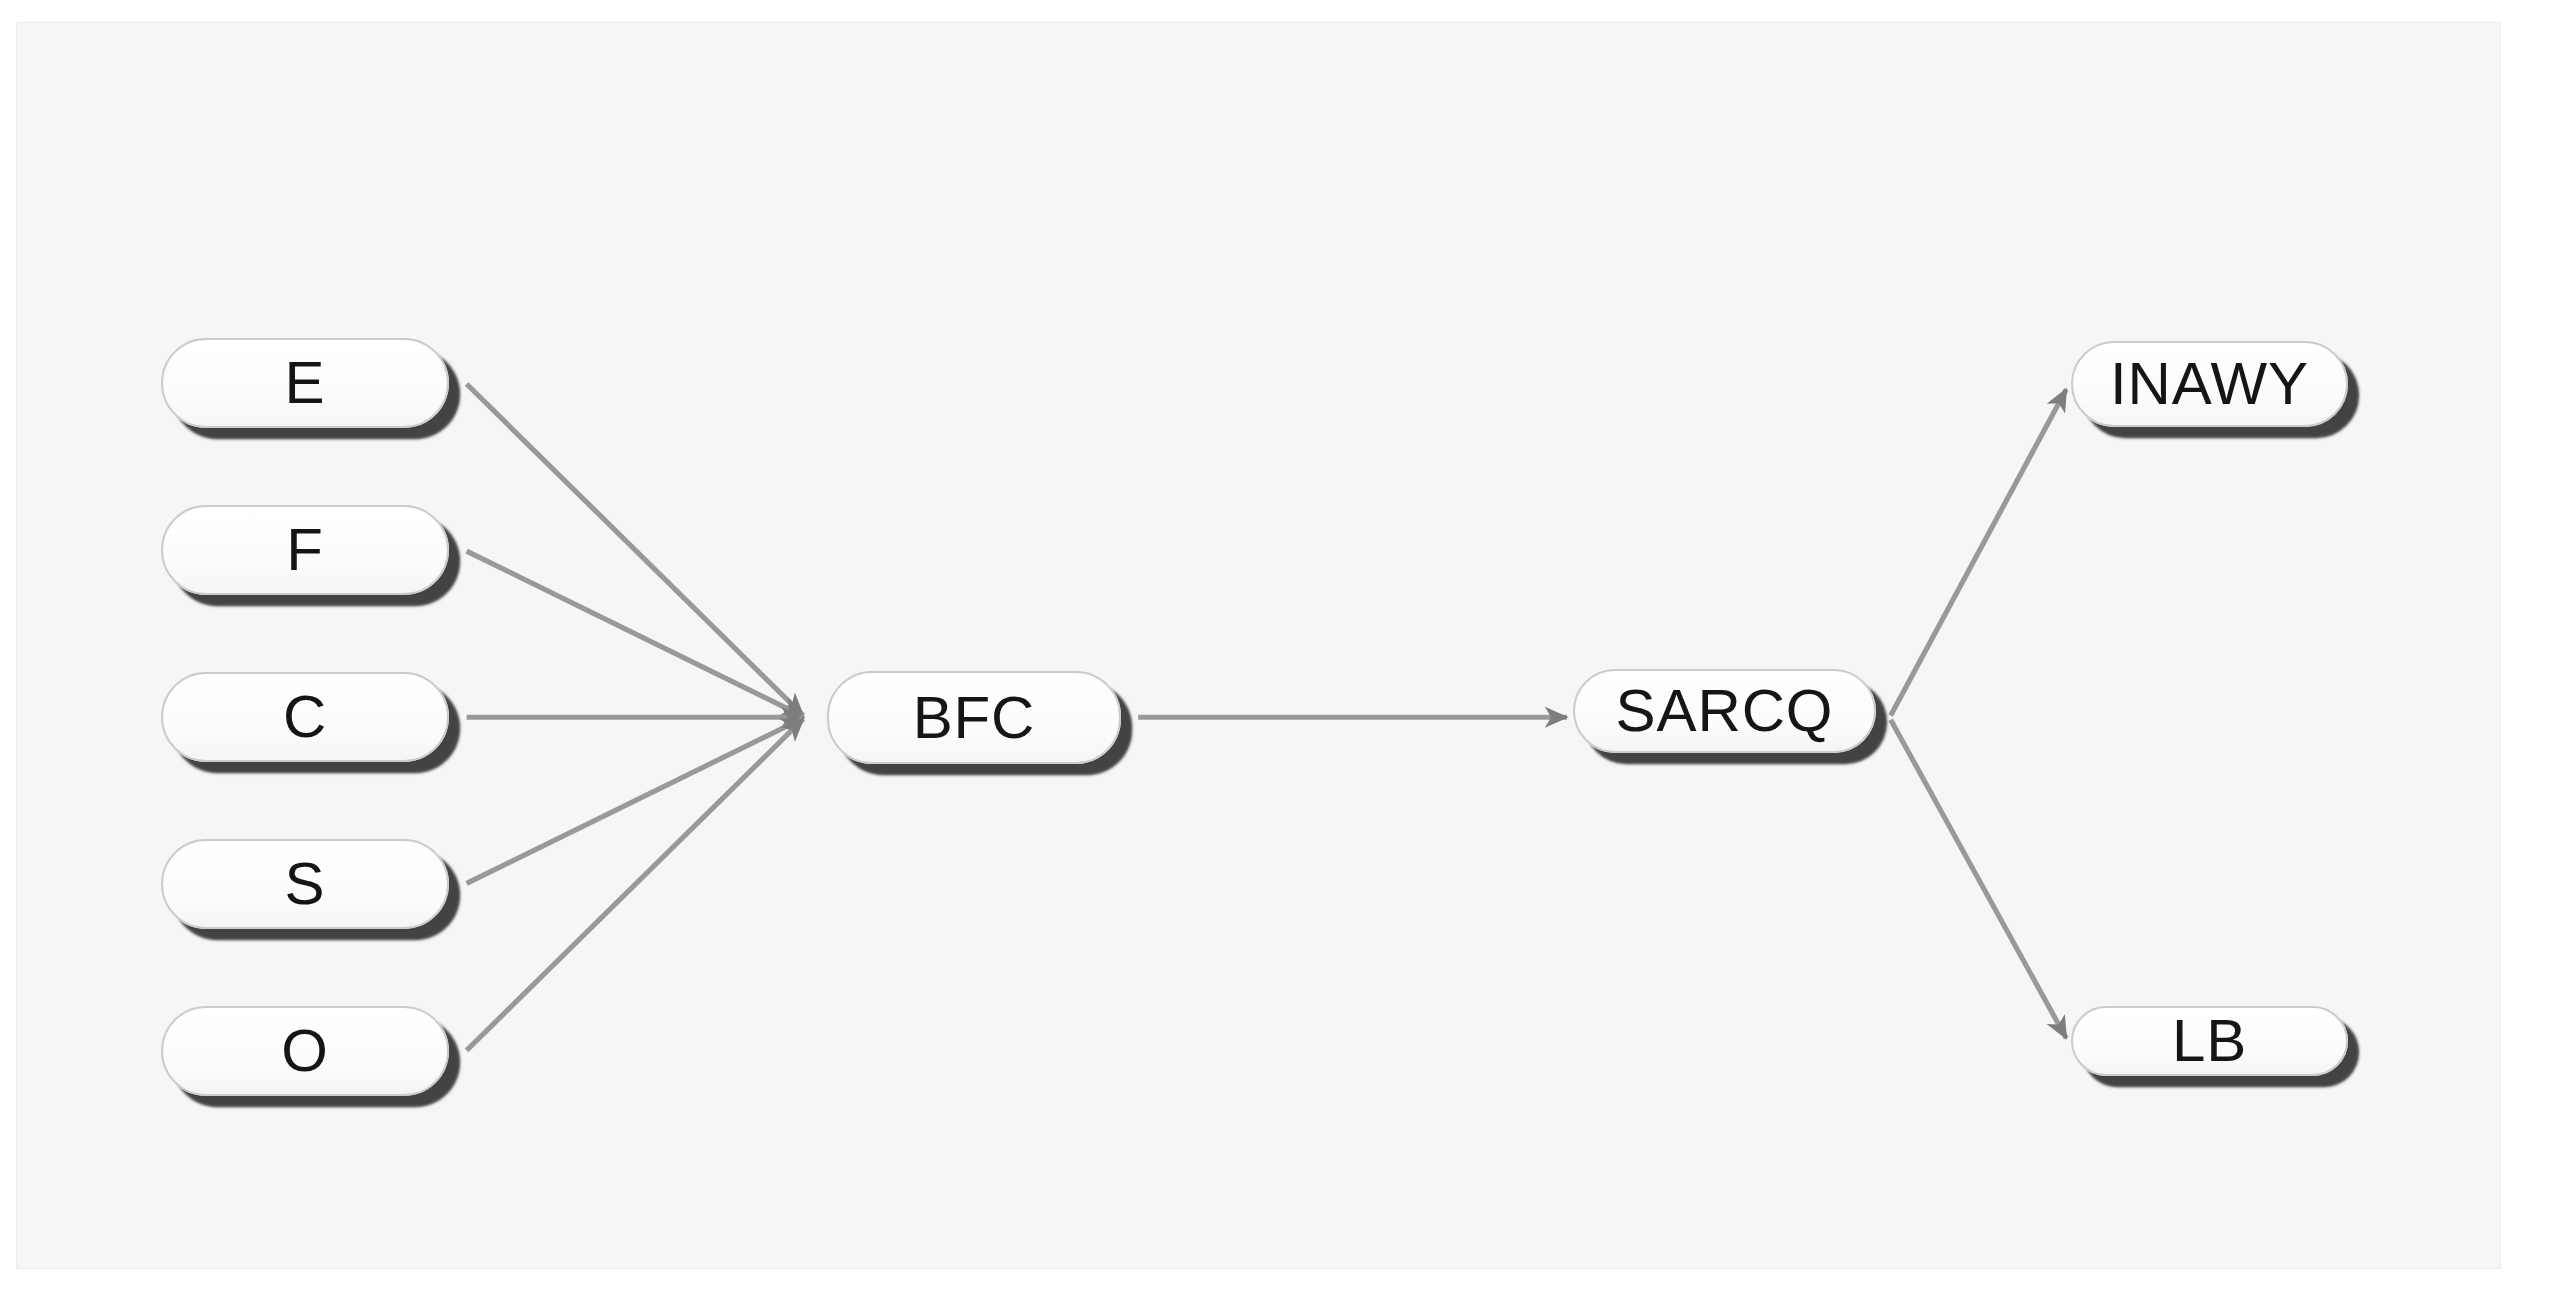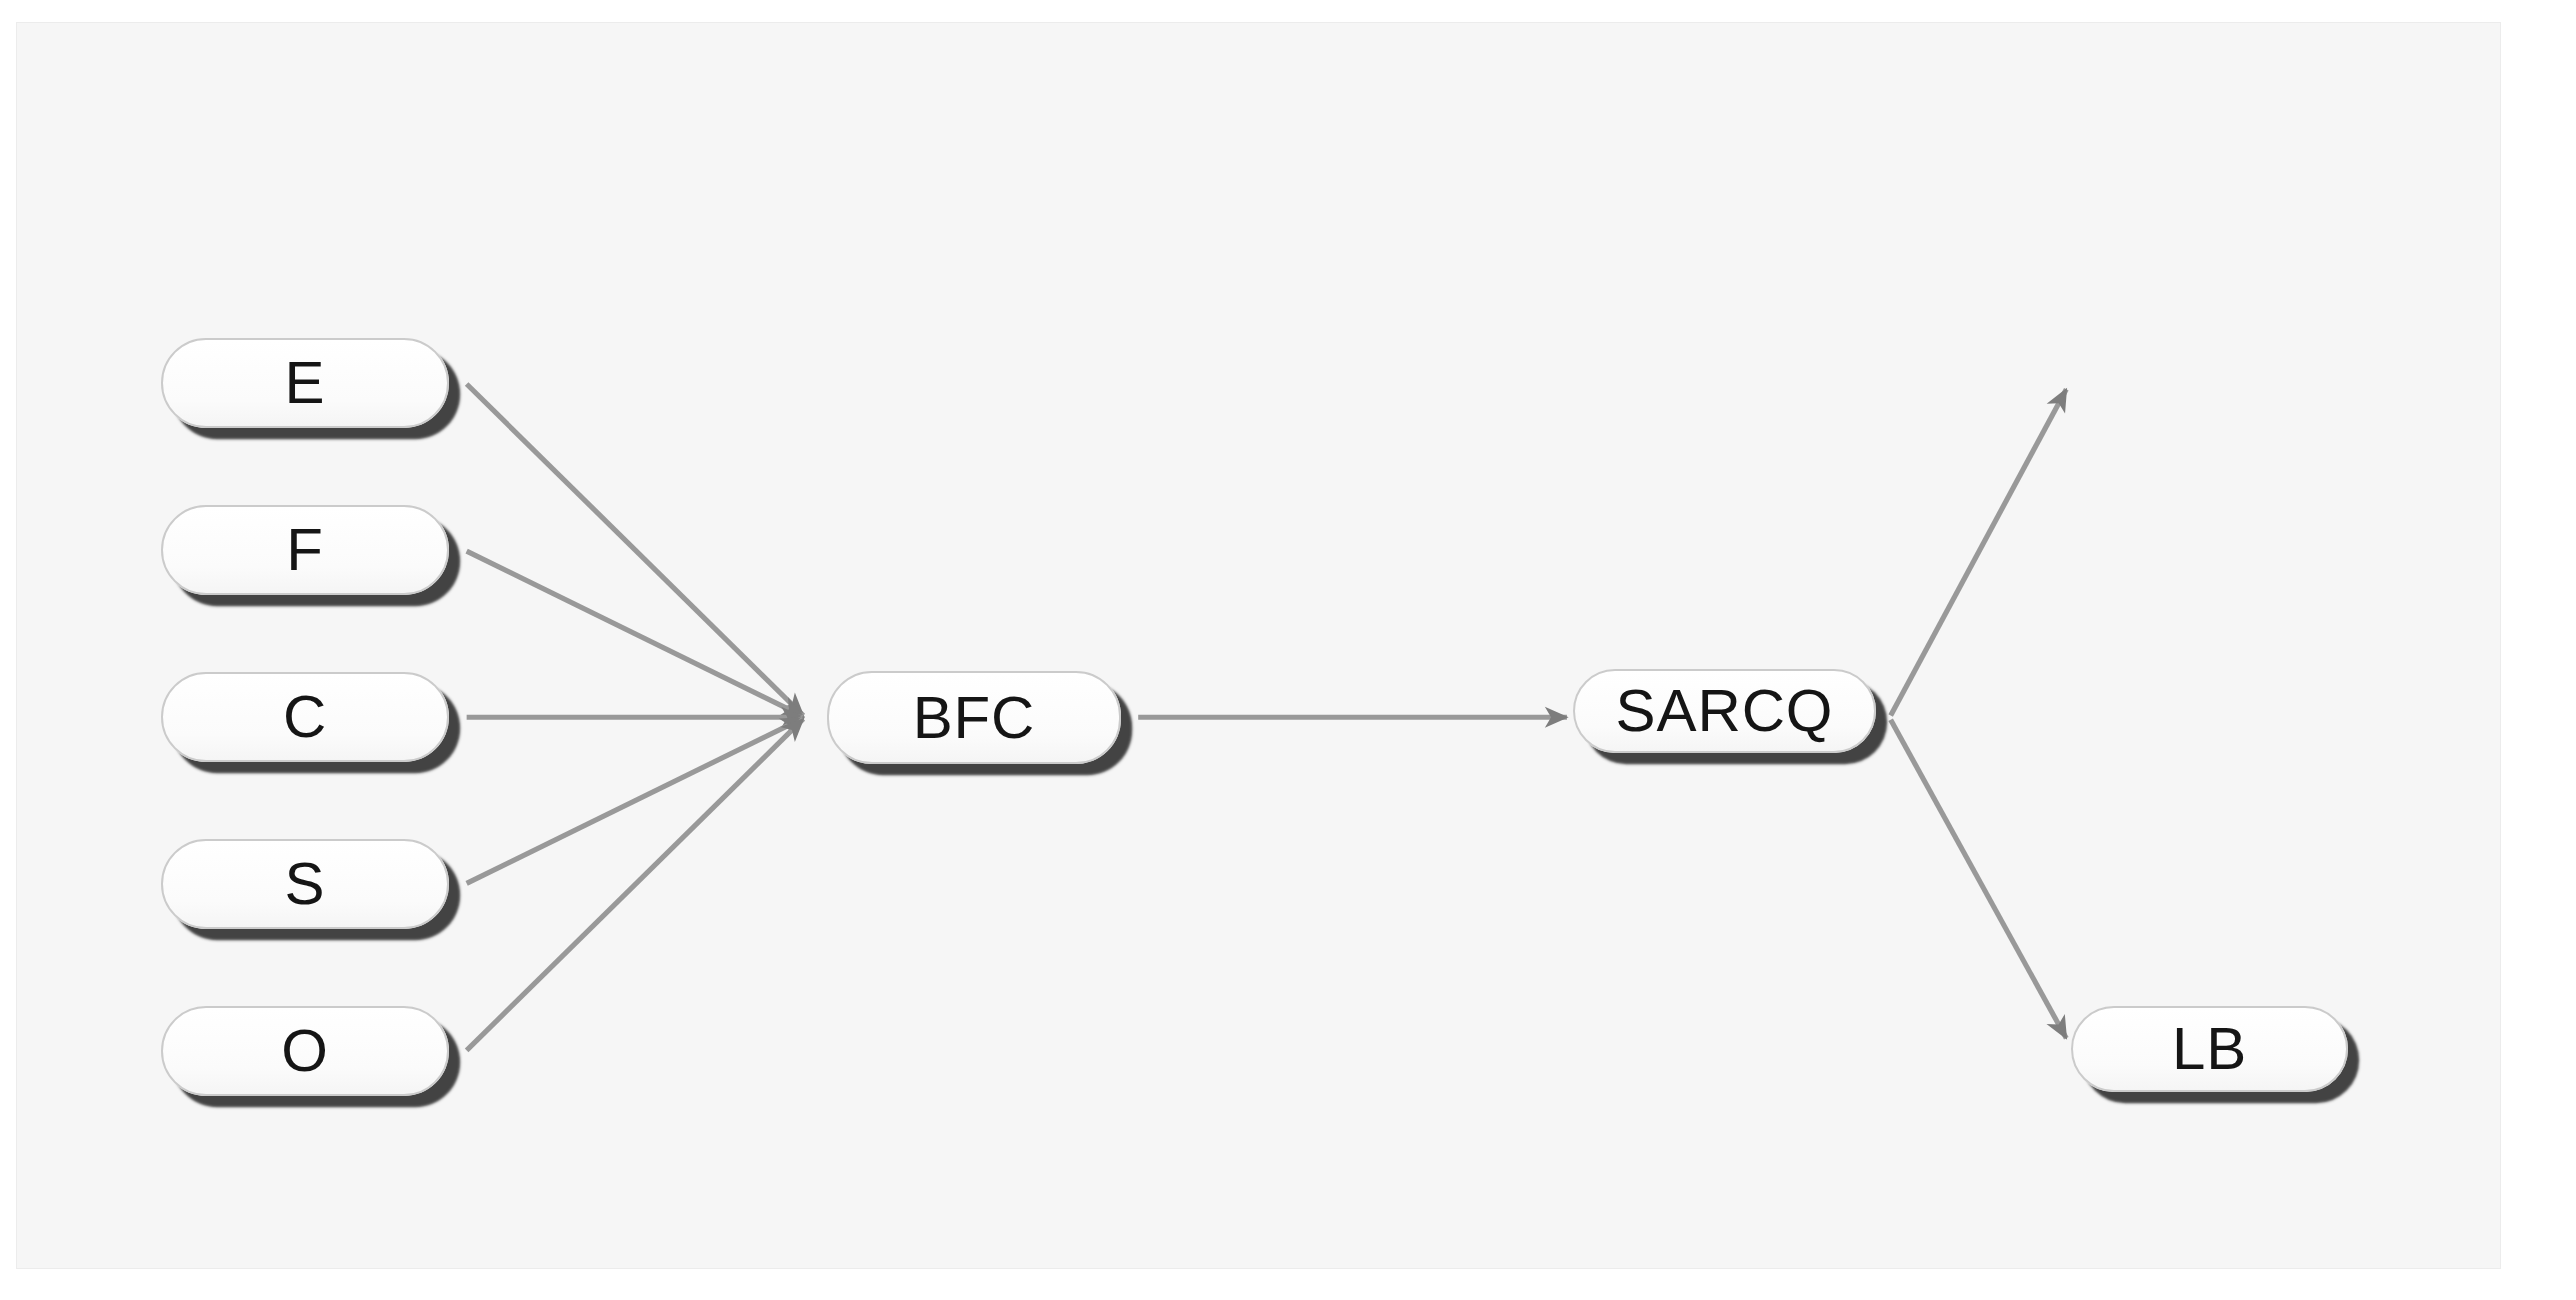--- a/index.html
+++ b/index.html
@@ -52,21 +52,21 @@
     user-select: none;
   }
   .node-e     { left: 161px;  top: 338px;  width: 288px; height: 90px; }
   .node-f     { left: 161px;  top: 505px;  width: 288px; height: 90px; }
   .node-c     { left: 161px;  top: 672px;  width: 288px; height: 90px; }
   .node-s     { left: 161px;  top: 839px;  width: 288px; height: 90px; }
   .node-o     { left: 161px;  top: 1006px; width: 288px; height: 90px; }
   .node-bfc   { left: 827px;  top: 671px;  width: 294px; height: 93px; }
   .node-sarcq { left: 1573px; top: 669px;  width: 303px; height: 84px; }
   .node-inawy { left: 2071px; top: 341px;  width: 277px; height: 86px; }
-  .node-lb    { left: 2071px; top: 1006px; width: 277px; height: 86px; align-items: center; }
+  .node-lb    { left: 2071px; top: 1006px; width: 277px; height: 70px; align-items: center; }
 </style>
 </head>
 <body>
 
 <div class="stage">
   <div class="canvas"></div>
 
   <svg class="edges-layer" viewBox="0 0 2992 1511" xmlns="http://www.w3.org/2000/svg">
     <defs>
       <marker id="arrow" viewBox="0 0 10 10" refX="9.3" refY="5" markerWidth="6.5" markerHeight="4.6" orient="auto-start-reverse">
@@ -99,17 +99,20 @@
   </div>
   <div class="node node-o">
     <span>O</span>
   </div>
   <div class="node node-bfc">
     <span>BFC</span>
   </div>
   <div class="node node-sarcq">
     <span>SARCQ</span>
   </div>
+  <div class="node node-inawy">
+    <span>INAWY</span>
+  </div>
   <div class="node node-lb">
     <span>LB</span>
   </div>
 </div>
 
 
 </body></html>

